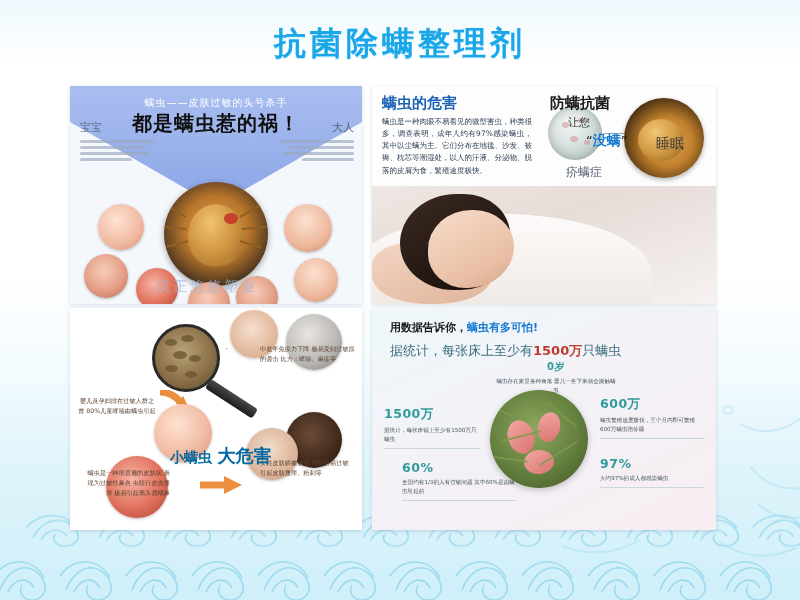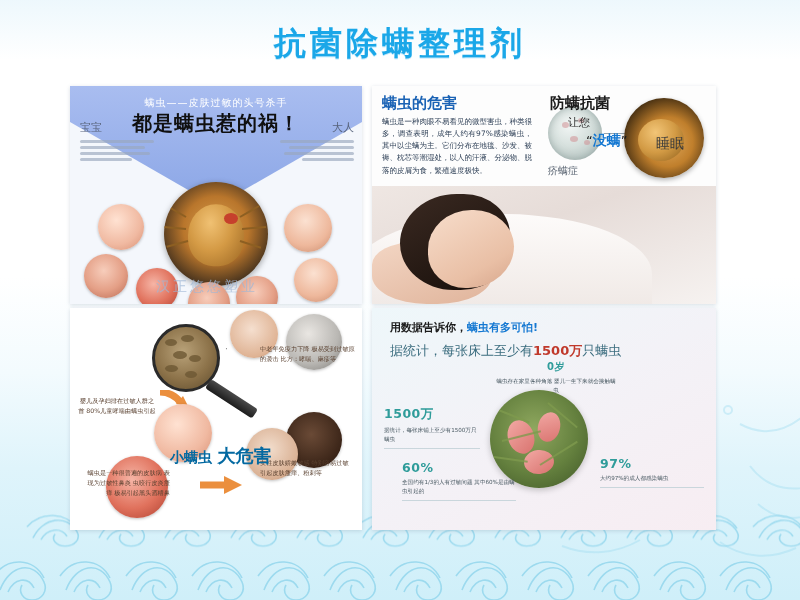--- a/index.html
+++ b/index.html
@@ -63,21 +63,21 @@
 
   
   #panel2{left:372px;top:86px;width:344px;height:218px;background:#fdfdfd;}
   #panel2 .p2-title{position:absolute;left:10px;top:8px;font-size:15px;font-weight:bold;color:#1b63b5;}
   #panel2 .p2-body{position:absolute;left:10px;top:30px;width:150px;font-size:7.5px;
      line-height:1.62;color:#2c3e55;text-align:justify;}
   #panel2 .circ-l{position:absolute;left:176px;top:20px;width:54px;height:54px;border-radius:50%;
      background:radial-gradient(circle at 40% 35%,#f2f6f5 0%,#d6e0dd 45%,#a9b9b6 100%);
      box-shadow:inset 0 0 8px rgba(110,130,128,.5);}
   #panel2 .circ-l .sp{position:absolute;border-radius:50%;background:#d08f93;opacity:.55;}
-  #panel2 .cap-l{position:absolute;left:176px;top:78px;width:54px;text-align:left;font-size:10px;color:#55606e;}
+  #panel2 .cap-l{position:absolute;left:176px;top:78px;width:54px;text-align:right;font-size:12px;color:#55606e;}
   #panel2 .connector{position:absolute;left:232px;top:47px;width:22px;height:1px;background:#9aa6ad;}
   #panel2 .circ-r{position:absolute;left:252px;top:12px;width:80px;height:80px;border-radius:50%;
      overflow:hidden;background:radial-gradient(circle at 55% 55%,#e0a95b 0%,#c07f2c 40%,#201609 85%);
      box-shadow:0 2px 5px rgba(0,0,0,.3);}
   #panel2 .circ-r .b{position:absolute;left:46%;top:52%;transform:translate(-50%,-50%);
      width:46px;height:42px;border-radius:50%;
      background:radial-gradient(ellipse at 38% 32%,#f2c577 0%,#d29a44 50%,#8e5f1c 100%);}
   #panel2 .photo{position:absolute;left:0;right:0;top:100px;bottom:0;overflow:hidden;
      background:linear-gradient(160deg,#efe7e3 0%,#e6dcd8 40%,#f6f2f0 100%);}
   #panel2 .photo .pillow{position:absolute;left:-20px;bottom:-30px;width:300px;height:120px;
@@ -328,20 +328,25 @@
 
   <div class="stat" id="s-0">
     <div class="num">0岁</div>
     <div class="cap">螨虫存在家里各种角落 婴儿一生下来就会接触螨虫</div>
   </div>
   <div class="stat" id="s-1500">
     <div class="num">1500万</div>
     <div class="cap">据统计，每张床铺上至少有1500万只螨虫</div>
     <div class="rule"></div>
   </div>
+  <div class="stat" id="s-600">
+    <div class="num">600万</div>
+    <div class="cap">螨虫繁殖速度极快，三个月内即可繁殖600万螨虫陪你睡</div>
+    <div class="rule"></div>
+  </div>
   <div class="stat" id="s-60">
     <div class="num">60%</div>
     <div class="cap">全国约有1/3的人有过敏问题 其中60%是由螨虫引起的</div>
     <div class="rule"></div>
   </div>
   <div class="stat" id="s-97">
     <div class="num">97%</div>
     <div class="cap">大约97%的成人都感染螨虫</div>
     <div class="rule"></div>
   </div>

